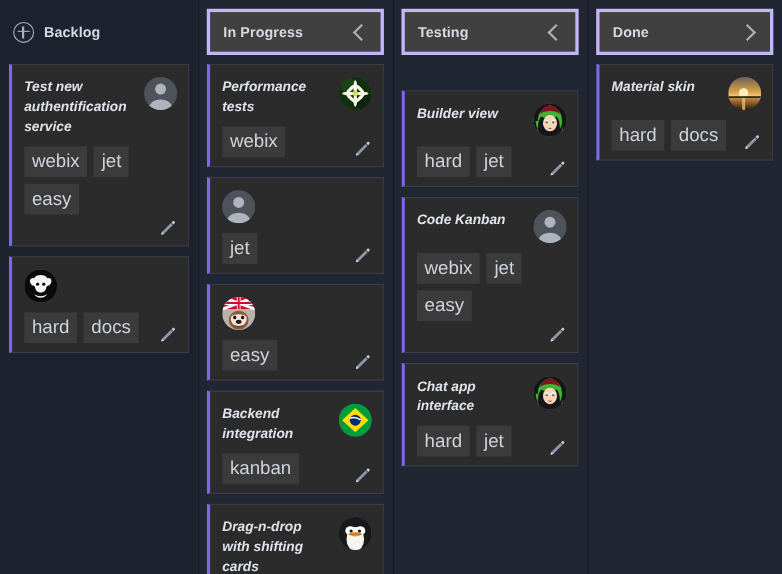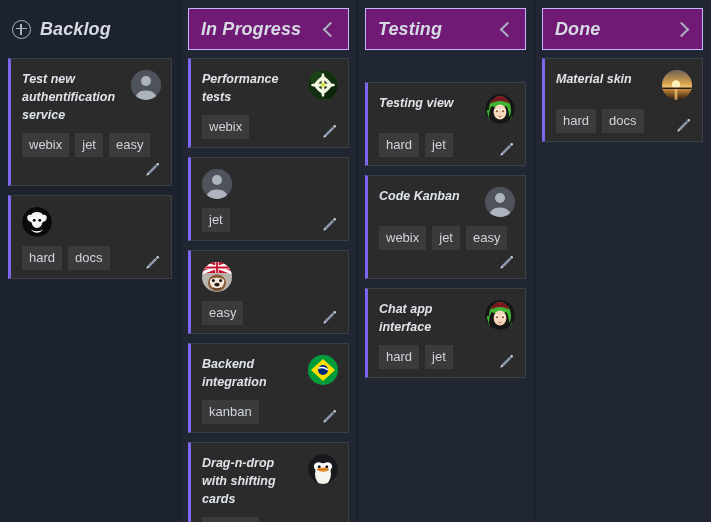--- a/index.html
+++ b/index.html
@@ -50,35 +50,34 @@
   
   .col-header {
     box-sizing: border-box;
     height: 42px;
     display: flex;
     align-items: center;
     flex: 0 0 auto;
     margin-bottom: 8px;
   }
   .col-header.boxed {
-    background: #701a75;
-    border: 1px solid #c4b5fd;
+    background: #404040;
+    border: 3px solid #c4b5fd;
     padding: 0 12px;
   }
   .col-header.plain {
     padding: 0 4px;
   }
   .col-title {
-    font-size: 18px;
+    font-size: 13px;
     font-weight: bold;
     color: #d6dae2;
     letter-spacing: 0.1px;
     flex: 1 1 auto;
     white-space: nowrap;
-    font-style: italic;
   }
   .plus-icon {
     width: 17px;
     height: 17px;
     border: 1.6px solid #aab2c0;
     border-radius: 50%;
     position: relative;
     margin-right: 9px;
     flex: 0 0 auto;
   }
@@ -157,21 +156,21 @@
   }
   .tags {
     flex: 1 1 auto;
     display: flex;
     flex-wrap: wrap;
     gap: 6px;
   }
   .tag {
     background: #3b3b3b;
     color: #cfd4dc;
-    font-size: 13px;
+    font-size: 17px;
     line-height: 1;
     padding: 5px 7px 6px 7px;
     white-space: nowrap;
   }
   .pencil {
     flex: 0 0 auto;
     width: 16px;
     height: 16px;
     margin-left: 8px;
     align-self: flex-end;
@@ -394,21 +393,21 @@
     </div>
     <div class="column testing">
       <div class="col-divider"></div>
       <div class="col-header boxed">
         <div class="col-title">Testing</div>
         <div class="chevron left"></div>
       </div>
       <div class="card-list">
         <div class="card">
           <div class="card-top">
-            <div class="card-title">Testing view</div>
+            <div class="card-title">Builder view</div>
             <div class="avatar">
               <svg viewBox="0 0 30 30">
                 <rect width="30" height="30" fill="#161616"></rect>
                 <path d="M4 16c0-8 5-13 11-13s11 5 11 13c0 3-1 6-2 7 0-5-1-9-3-11-3 2-11 2-14 0-2 2-3 6-3 11-1-1-2-4-2-7z" fill="#3fb431"></path>
                 <ellipse cx="15" cy="18" rx="6.4" ry="7.4" fill="#f6d7bc"></ellipse>
                 <path d="M5 12c2-7 7-10 10-10s8 3 10 10c-2-4-6-6-10-6s-8 2-10 6z" fill="#56cf42"></path>
                 <path d="M6 10c4-4 14-4 18 0-1-5-5-8-9-8s-8 3-9 8z" fill="#7a1620"></path>
                 <ellipse cx="12" cy="17" rx="1.8" ry="2.2" fill="#ffffff"></ellipse>
                 <ellipse cx="18" cy="17" rx="1.8" ry="2.2" fill="#ffffff"></ellipse>
                 <circle cx="12" cy="17.3" r="1.2" fill="#9a6a3c"></circle>

